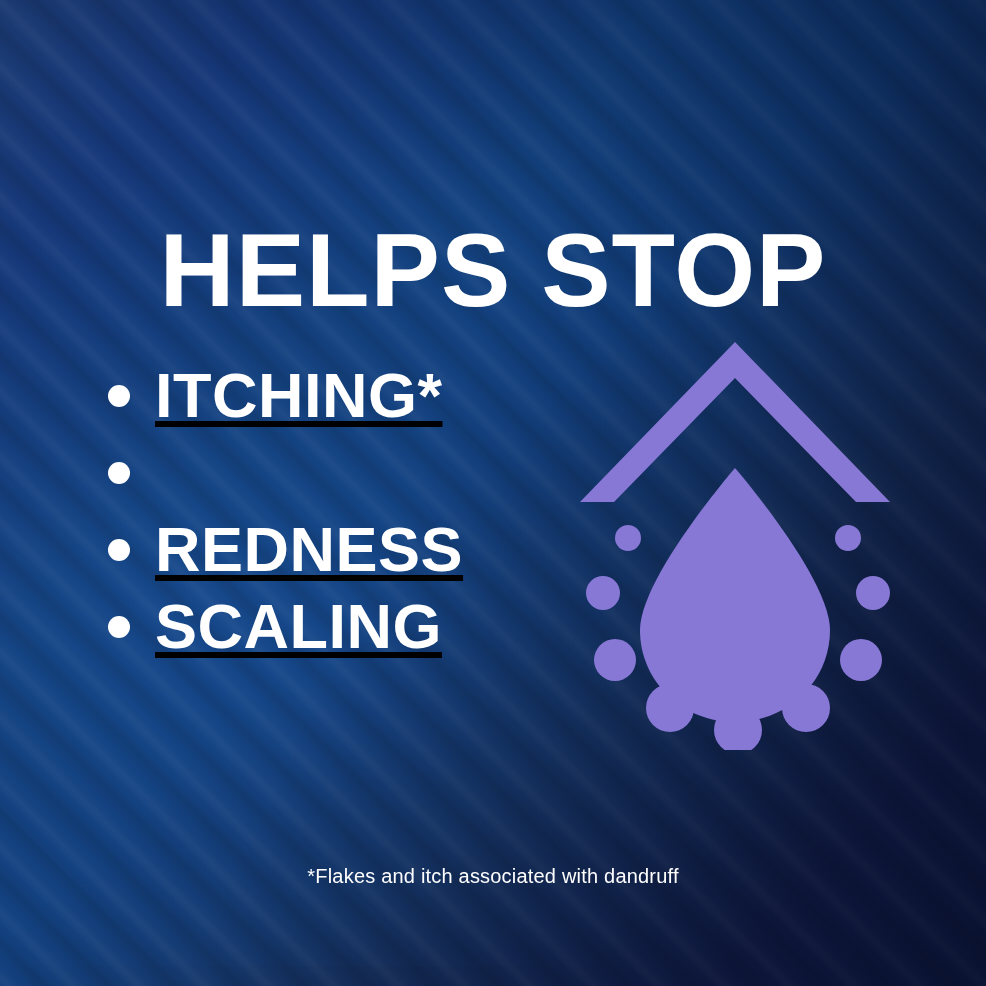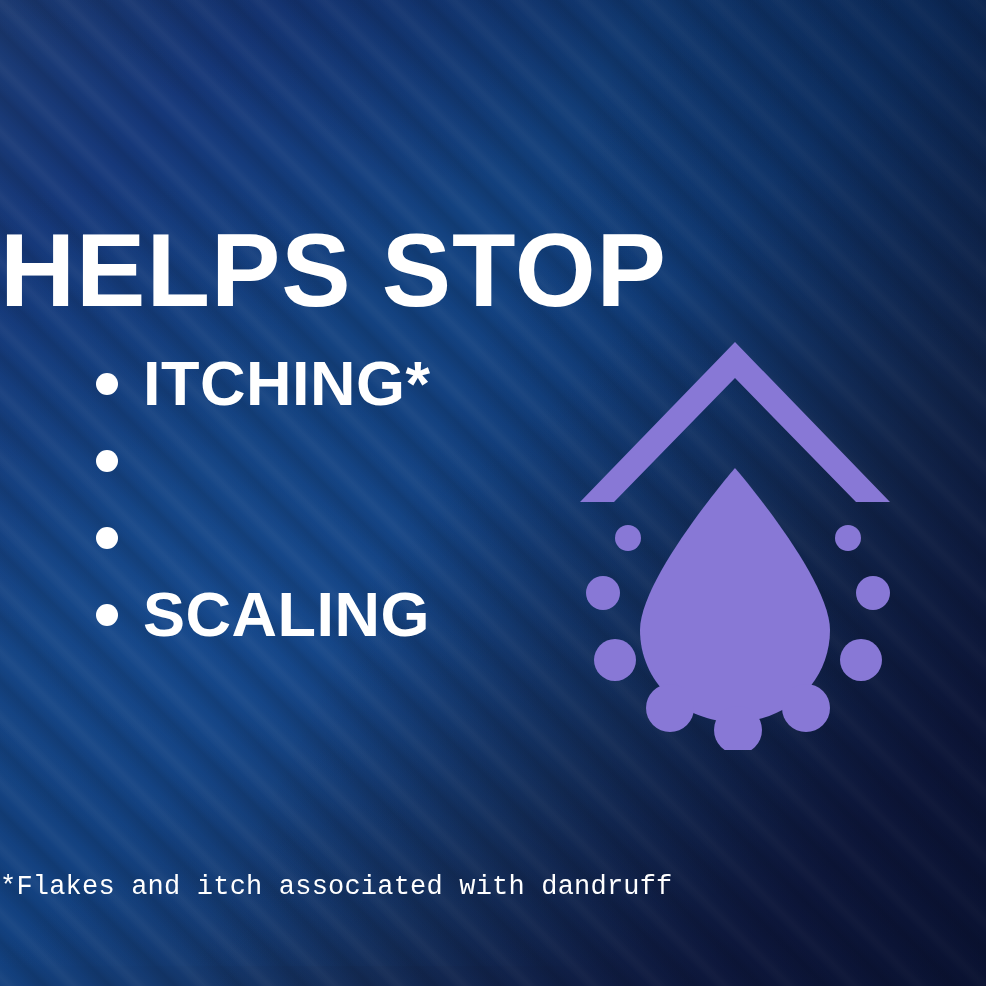--- a/index.html
+++ b/index.html
@@ -73,37 +73,38 @@
     position: absolute;
     inset: 0;
   }
 
   
   .headline {
     position: absolute;
     left: 0;
     right: 0;
     top: 148px;
-    text-align: left;
+    text-align: center;
     color: #ffffff;
     font-size: 104px;
     line-height: 1.0;
     font-weight: 700;
     letter-spacing: 1px;
     white-space: nowrap;
   }
 
   
   .bullet-list {
     position: absolute;
     left: 96px;
     top: 345px;
-    margin: 0;
+    margin: 12px;
     padding: 0;
     list-style: none;
+    text-decoration: underline;
   }
 
   .bullet-row {
     display: flex;
     align-items: center;
     height: 77px;
   }
 
   .bullet-dot {
     width: 22px;
@@ -131,27 +132,26 @@
     width: 330px;
     height: 420px;
   }
 
   
   .footnote {
     position: absolute;
     left: 0;
     right: 0;
     top: 845px;
-    text-align: left;
+    text-align: center;
     color: #ffffff;
-    font-size: 27px;
+    font-size: 20px;
     font-weight: 400;
     letter-spacing: 0.2px;
     white-space: nowrap;
-    font-family: Liberation Mono, monospace;
   }
 </style>
 </head>
 <body>
 
 <div id="ad-card">
 
   <div class="bg-glow"></div>
   <div class="bg-stripes"></div>
   <div class="bg-vignette"></div>
@@ -167,20 +167,21 @@
         <span class="bullet-label">ITCHING*</span>
       </li>
 
 
       <li class="bullet-row">
         <span class="bullet-dot"></span>
       </li>
 
       <li class="bullet-row">
         <span class="bullet-dot"></span>
+        <span class="bullet-label">REDNESS</span>
       </li>
 
       <li class="bullet-row">
         <span class="bullet-dot"></span>
         <span class="bullet-label">SCALING</span>
       </li>
 
     </ul>
 
     <div class="drop-icon">

